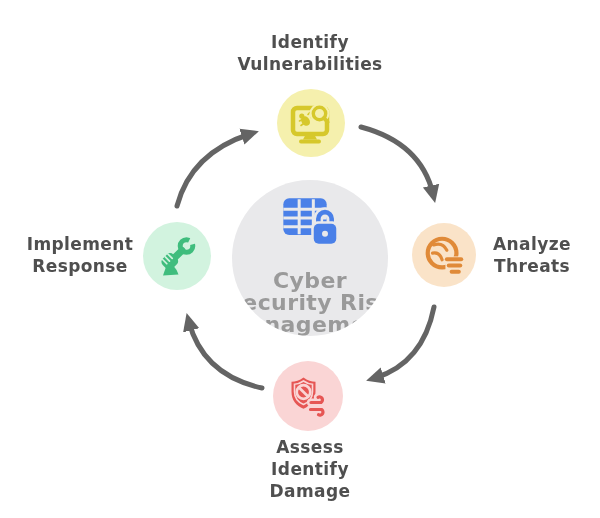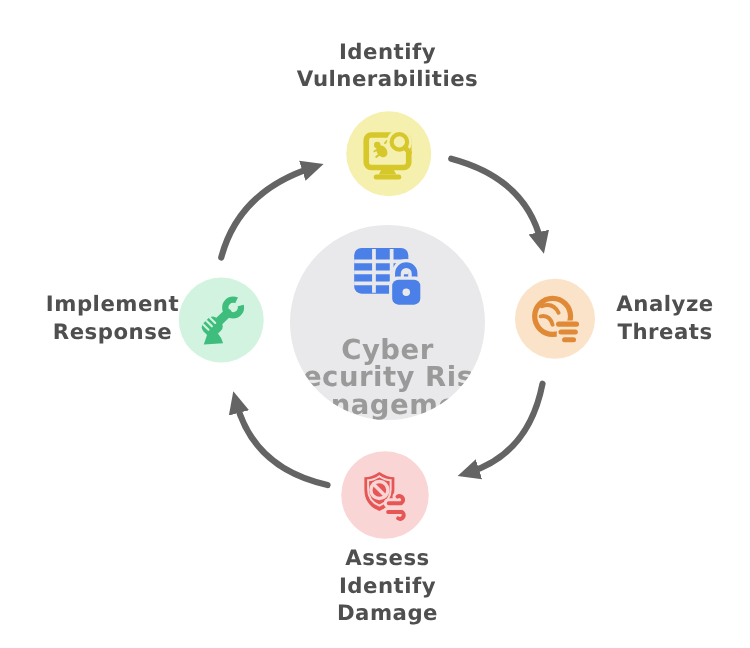--- a/index.html
+++ b/index.html
@@ -21,21 +21,21 @@
     flex-direction:column;justify-content:flex-start;padding-top:15px;
     box-sizing:border-box;overflow:hidden;
   }
   .stage-label{
     position:absolute;white-space:pre-line;text-align:center;
     color:#4f4f4f;font-weight:700;font-size:17px;line-height:1.3;
     letter-spacing:0.4px;
   }
   .label-top{left:225px;top:31px;width:170px;}
   .label-right{left:482px;top:233px;width:100px;}
-  .label-left{left:35px;top:233px;width:110px;}
+  .label-left{left:25px;top:233px;width:110px;}
   .label-bottom{left:240px;top:436px;width:140px;}
   .center-label{
     white-space:pre-line;text-align:center;color:#9a9a9a;
     font-weight:700;font-size:22px;line-height:22px;letter-spacing:0.4px;
     margin-top:20px;width:200px;
   }
 </style>
 </head>
 <body>
 

